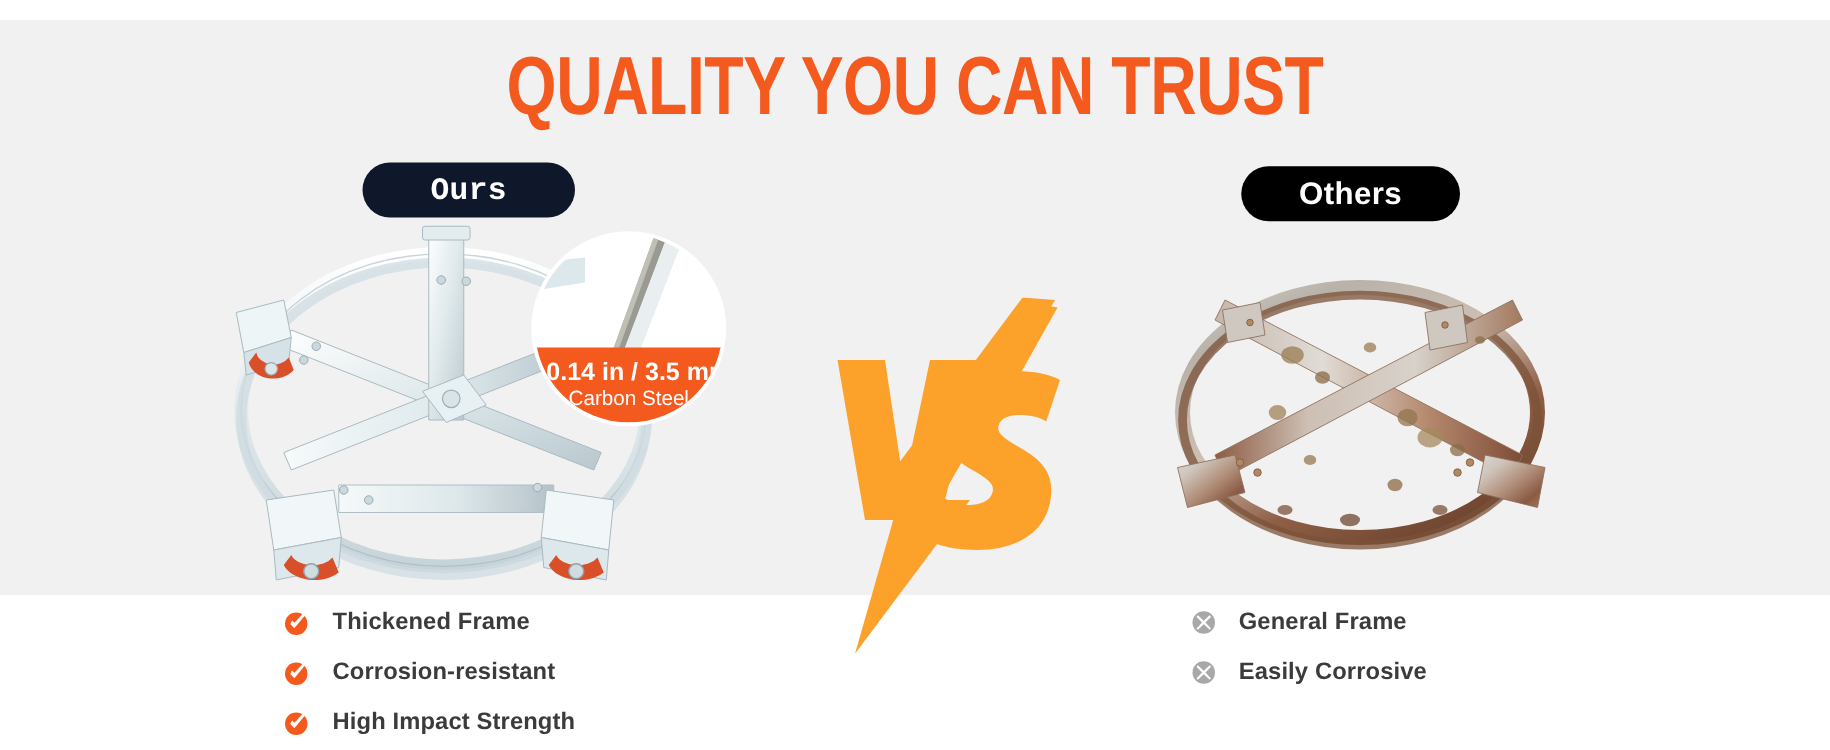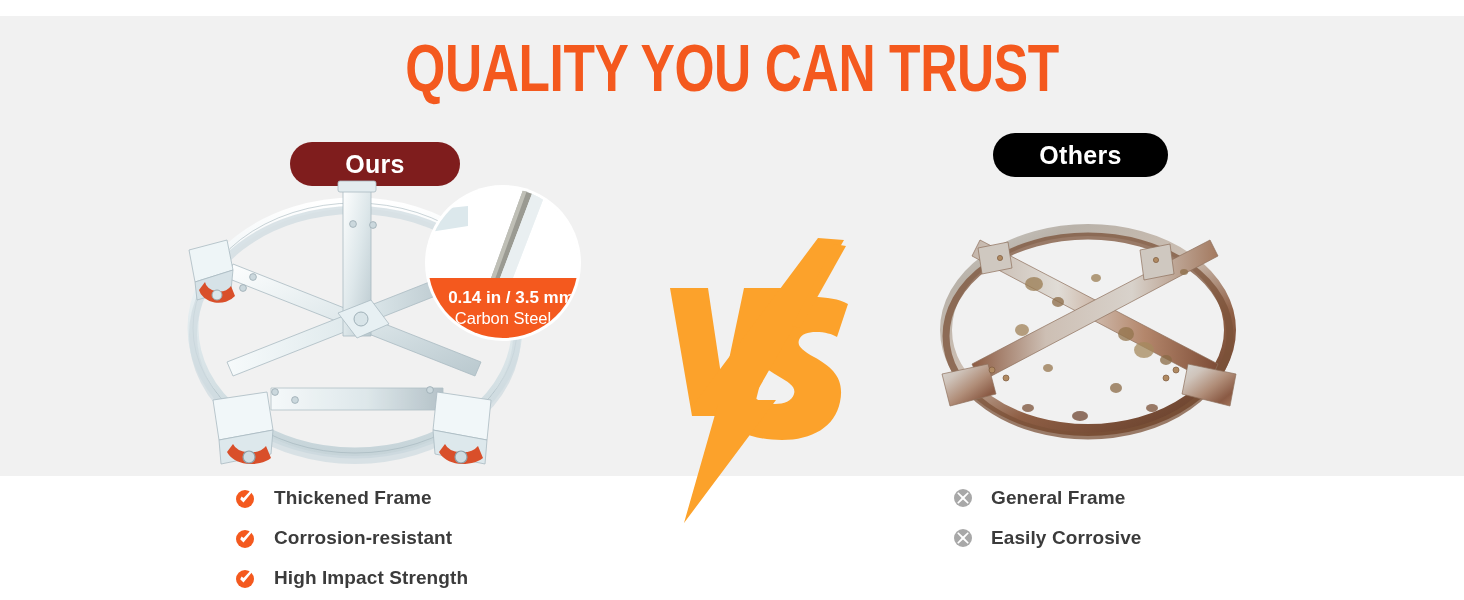--- a/index.html
+++ b/index.html
@@ -38,21 +38,21 @@
   .badge {
     position:absolute;
     height:44px;
     border-radius:22px;
     display:flex; align-items:center; justify-content:center;
     color:#ffffff;
     font-size:25px;
     font-weight:bold;
     letter-spacing:0.3px;
   }
-  .badge-ours   { left:290px;  top:142px; width:170px; background:#7f1d1d; }
+  .badge-ours   { left:290px;  top:130px; width:170px; background:#0f172a;font-family:Liberation Mono, monospace; }
   .badge-others { left:993px;  top:133px; width:175px; background:#000000; }
 
   
   .product-area { position:absolute; }
   .product-left  { left:175px; top:178px; width:360px; height:300px; }
   .product-right { left:930px; top:212px; width:320px; height:240px; }
 
   .dolly-svg { display:block; width:100%; height:100%; }
 
   
@@ -64,29 +64,29 @@
     background:#ffffff;
     box-shadow:0 0 0 3px #ffffff;
   }
   .callout-photo { position:absolute; inset:0; background:#fdfdfd; }
   .callout-band {
     position:absolute; left:0; right:0; bottom:0; height:60px;
     background:#f4591e;
     display:flex; flex-direction:column; align-items:center; justify-content:center;
     gap:1px;
   }
-  .callout-line1 { color:#fff; font-size:17px; font-weight:bold; white-space:nowrap; line-height:1.1;margin-left:16px; }
+  .callout-line1 { color:#fff; font-size:20px; font-weight:bold; white-space:nowrap; line-height:1.1;margin-left:16px; }
   .callout-line2 { color:#fff; font-size:16.5px; font-weight:normal; white-space:nowrap; line-height:1.1; }
 
   
   .vs-wrap { position:absolute; left:648px; top:238px; width:240px; height:285px; }
 
   
   .feature-list { position:absolute; }
-  .list-left  { left:235px; top:478px; }
+  .list-left  { left:227px; top:478px; }
   .list-right { left:952px; top:478px; }
   .feature-row {
     display:flex; align-items:center;
     height:40px;
     gap:17px;
   }
   .feature-icon { width:22px; height:22px; flex:0 0 22px; position:relative; }
   .feature-label {
     font-size:19px;
     font-weight:bold;

